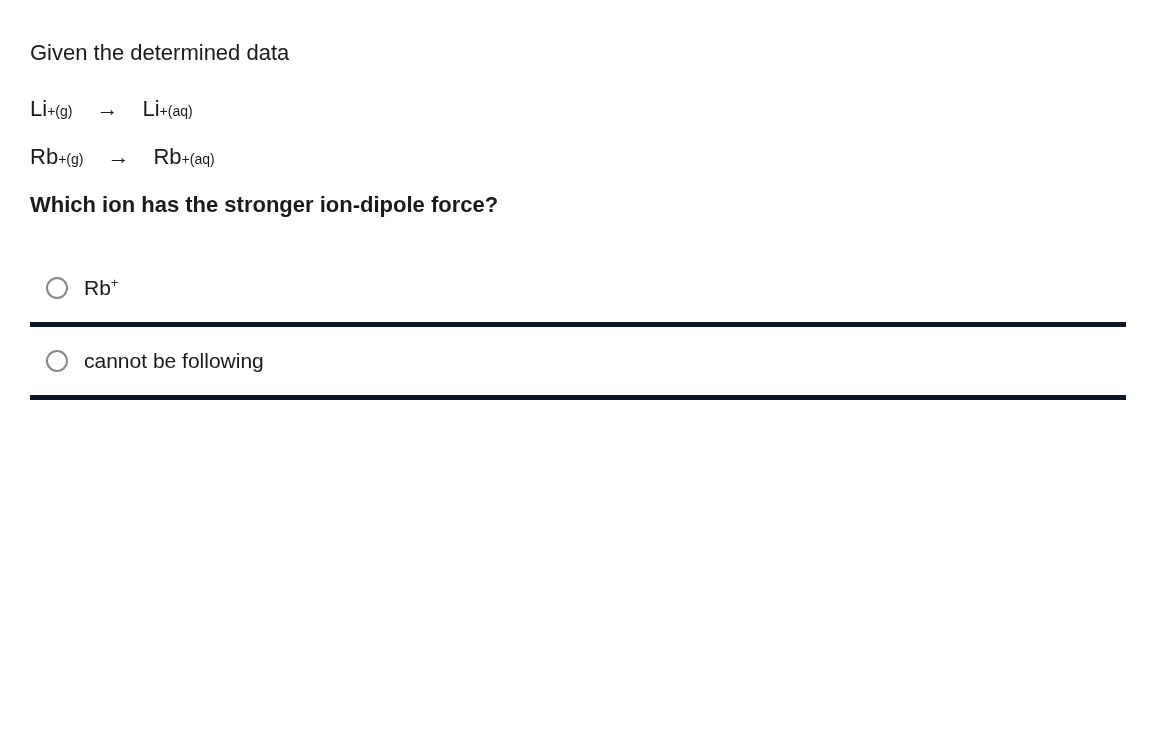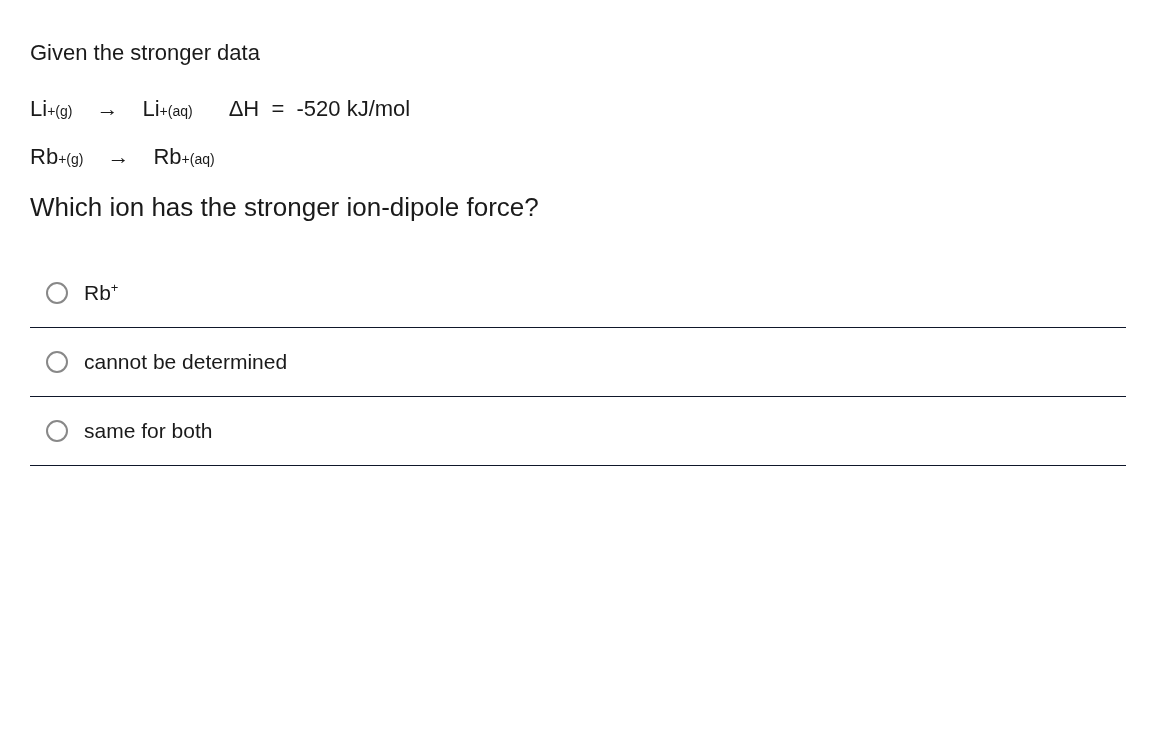--- a/index.html
+++ b/index.html
@@ -62,31 +62,32 @@
       font-size: 22px;
       margin: 0 8px;
     }
 
     .delta-h {
       font-size: 22px;
       margin-left: 20px;
     }
 
     .question-text {
-      font-size: 26px;
+      font-size: 22px;
       margin-top: 10px;
       margin-bottom: 36px;
       color: #1a1a1a;
+      font-weight: bold;
     }
 
     .answer-option {
       display: flex;
       align-items: center;
       padding: 22px 16px;
-      border-bottom: 1px solid #0f172a;
+      border-bottom: 5px solid #0f172a;
       cursor: pointer;
       gap: 16px;
     }
 
     .answer-option:first-of-type {
       border-top: 1px solid #cccccc;
     }
 
     .radio-circle {
       width: 22px;
@@ -107,35 +108,34 @@
       font-size: 13px;
       vertical-align: super;
       line-height: 0;
     }
   </style>
 </head>
 <body>
 
 <div class="question-block">
 
-  <div class="intro-text">Given the stronger data</div>
+  <div class="intro-text">Given the determined data</div>
 
   <div class="reaction-row">
     <span class="species">
       <span class="species-main">Li</span>
         <span class="species-superscript">+</span>
         <span class="species-subscript">(g)</span>
     </span>
     <span class="arrow">→</span>
     <span class="species">
       <span class="species-main">Li</span>
         <span class="species-superscript">+</span>
         <span class="species-subscript">(aq)</span>
     </span>
-    <span class="delta-h">ΔH &nbsp;= &nbsp;-520 kJ/mol</span>
   </div>
 
   <div class="reaction-row">
     <span class="species">
       <span class="species-main">Rb</span>
         <span class="species-superscript">+</span>
         <span class="species-subscript">(g)</span>
     </span>
     <span class="arrow">→</span>
     <span class="species">
@@ -148,21 +148,17 @@
   <div class="question-text">Which ion has the stronger ion-dipole force?</div>
 
   <div class="answer-option">
     <span class="radio-circle"></span>
     <span class="option-label">Rb<sup>+</sup></span>
   </div>
 
 
   <div class="answer-option">
     <span class="radio-circle"></span>
-    <span class="option-label">cannot be determined</span>
+    <span class="option-label">cannot be following</span>
   </div>
 
-  <div class="answer-option">
-    <span class="radio-circle"></span>
-    <span class="option-label">same for both</span>
-  </div>
 
 </div>
 
 </body></html>

